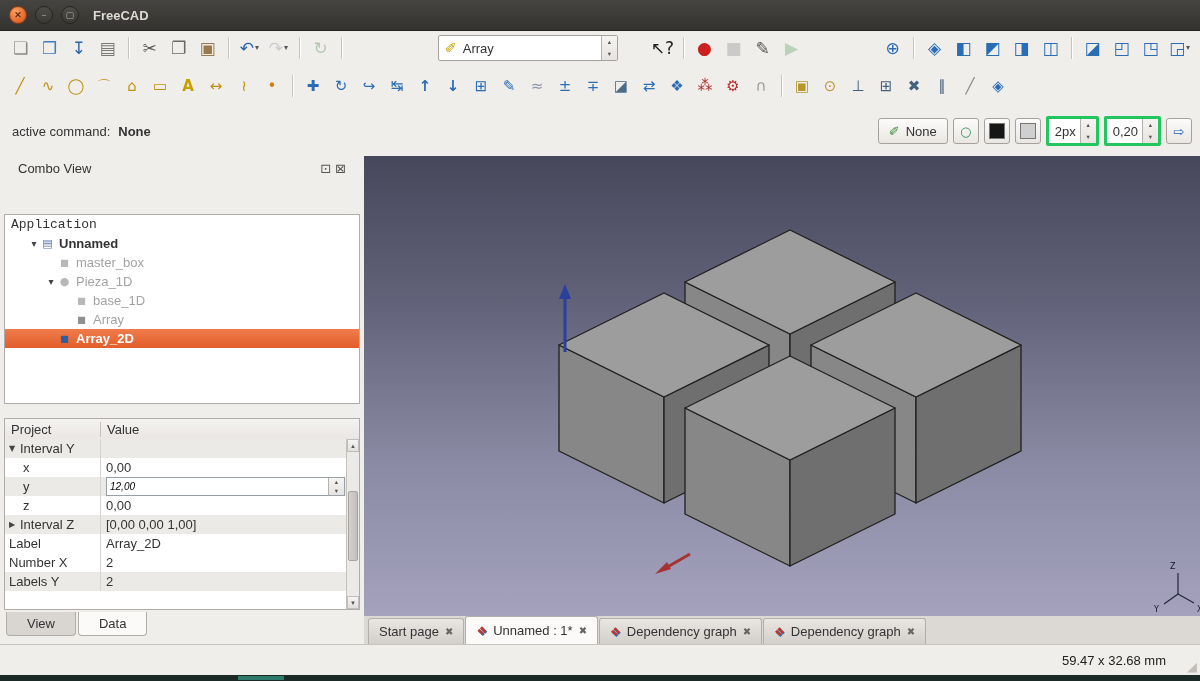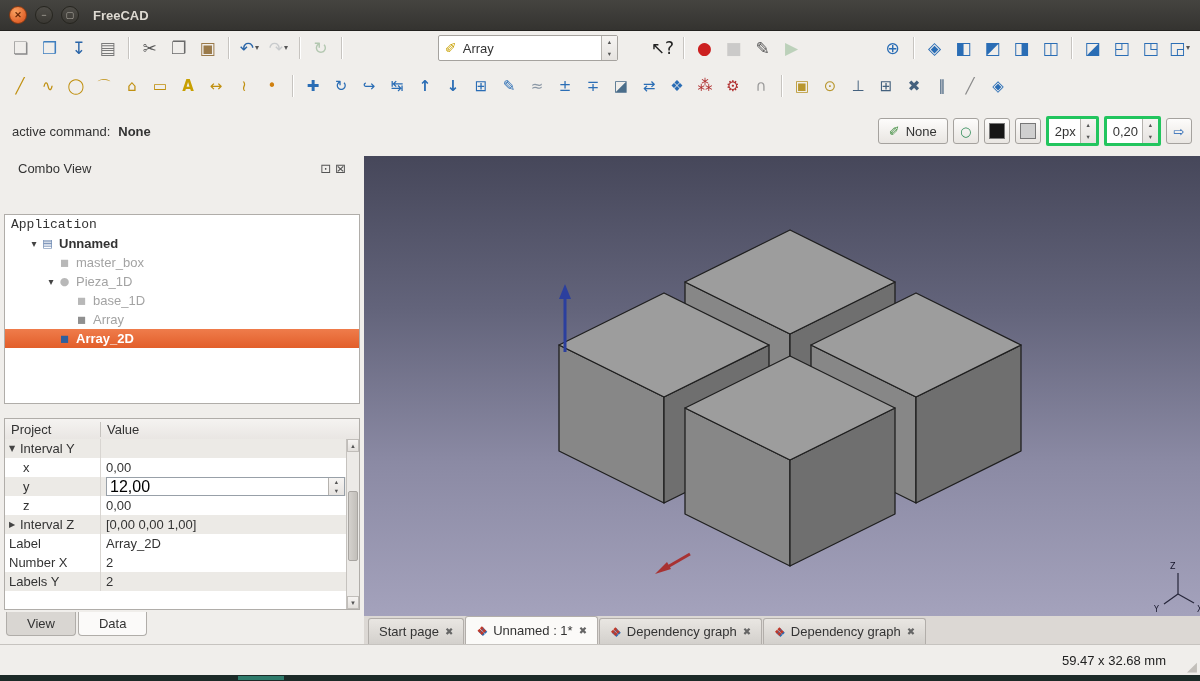--- a/index.html
+++ b/index.html
@@ -78,21 +78,21 @@
   .ph-name{width:96px;padding-left:6px;border-right:1px solid #c5c2be;box-sizing:border-box;}
   .ph-value{padding-left:6px;}
   #prop-rows{position:absolute;top:20px;left:0;right:13px;bottom:0;}
   .prop-row{height:19px;display:flex;align-items:stretch;}
   .prop-row.shaded{background:#eceae6;}
   .prop-name{width:96px;flex:none;display:flex;align-items:center;border-right:1px solid #d8d5d1;box-sizing:border-box;padding-left:4px;}
   .prop-exp{width:11px;font-size:8px;color:#444;}
   .prop-indent{width:14px;display:inline-block;}
   .prop-value{flex:1;display:flex;align-items:center;padding-left:5px;overflow:hidden;}
   .edit-box{flex:1;display:flex;align-items:stretch;height:17px;border:1px solid #9a9archive;border:1px solid #98a0a8;background:#fff;margin-right:1px;}
-  .edit-input{flex:1;border:none;outline:none;font-family:"Liberation Sans",sans-serif;font-size:16px;padding:0 0 0 3px;min-width:0;}
+  .edit-input{flex:1;border:none;outline:none;font-family:"Liberation Sans",sans-serif;font-size:10px;padding:0 0 0 3px;min-width:0;font-style:italic;}
   .pscroll{position:absolute;top:20px;right:0;bottom:0;width:13px;background:#eceae7;border-left:1px solid #c5c2be;box-sizing:border-box;}
   .ps-up,.ps-down{position:absolute;left:0;right:0;height:13px;display:flex;align-items:center;justify-content:center;
                   font-size:6px;color:#555;background:linear-gradient(#f6f4f2,#e2dfdb);border:1px solid #c0bdb9;box-sizing:border-box;}
   .ps-up{top:0;} .ps-down{bottom:0;}
   .ps-thumb{position:absolute;left:1px;right:1px;top:52px;height:68px;background:linear-gradient(90deg,#d4d1cd,#c2bfba);
             border:1px solid #a8a5a1;border-radius:2px;}
   .vd-tabs{position:absolute;top:456px;left:6px;display:flex;}
   .vd-tab{padding:4px 20px;border:1px solid #b0ada9;border-top:none;border-radius:0 0 4px 4px;background:#d9d6d2;margin-right:2px;}
   .vd-tab.active{background:#fbfaf9;}
 

